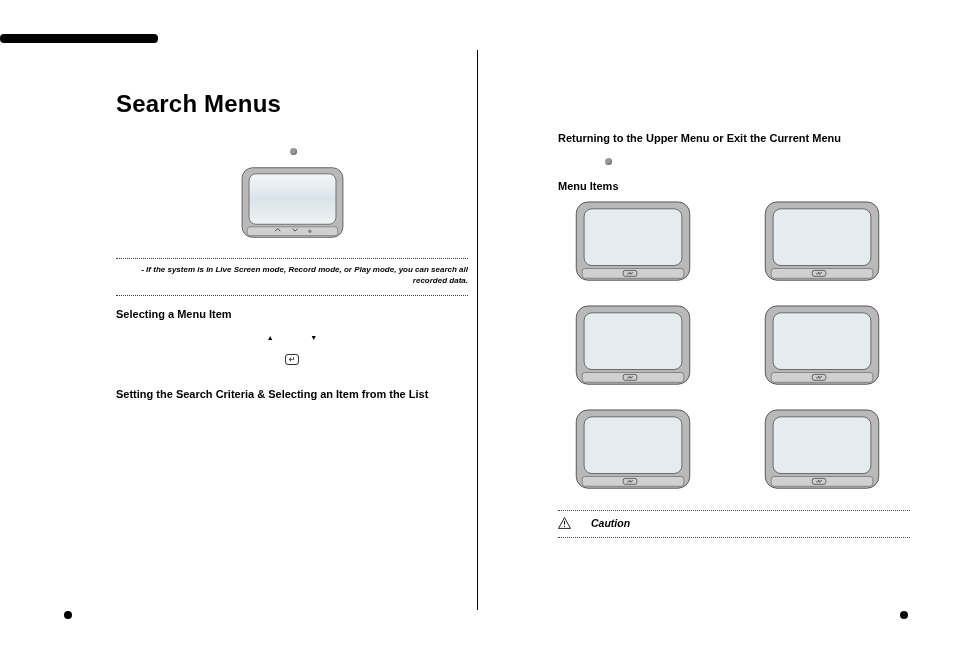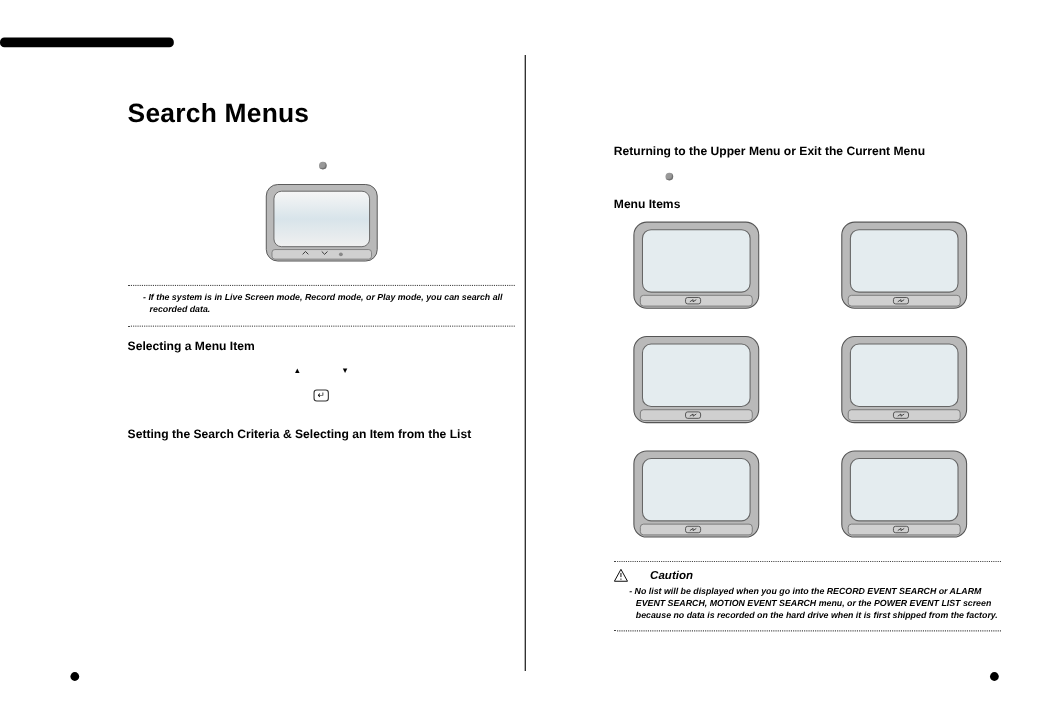--- a/index.html
+++ b/index.html
@@ -83,21 +83,22 @@
     font-style: italic;
     font-weight: 700;
     font-size: 10px;
     margin: 4px 0 3px 4px;
   }
   .note-list {
     font-size: 8px;
     font-style: italic;
     font-weight: 600;
     line-height: 1.35;
-    margin-left: 20px;
+    margin-left: 0;
+    text-align: right;
   }
   .note-list li {
     list-style: none;
     text-indent: -6px;
     margin-bottom: 0;
   }
   .note-list li::before {
     content: "- ";
   }
   .small-gap { height: 6px; }
@@ -274,22 +275,19 @@
 
     <div class="caution-row">
       <svg class="warn-triangle" viewBox="0 0 24 22">
         <path d="M12 1 L23 21 L1 21 Z" fill="none" stroke="#000" stroke-width="1.6"></path>
         <line x1="12" y1="7" x2="12" y2="14" stroke="#000" stroke-width="1.6"></line>
         <circle cx="12" cy="17.3" r="1.1" fill="#000"></circle>
       </svg>
       <span class="caution-lbl">Caution</span>
     </div>
 
-    <ul class="note-list" style="margin-top:4px;">
-      <li>No list will be displayed when you go into the RECORD EVENT SEARCH or ALARM EVENT SEARCH, MOTION EVENT SEARCH menu, or the POWER EVENT LIST screen because no data is recorded on the hard drive when it is first shipped from the factory.</li>
-    </ul>
     <hr class="dotted-sep">
 
   </div>
 </div>
 
 <div class="pg-dot-left"></div>
 <div class="pg-dot-right"></div>
 
 </body></html>

